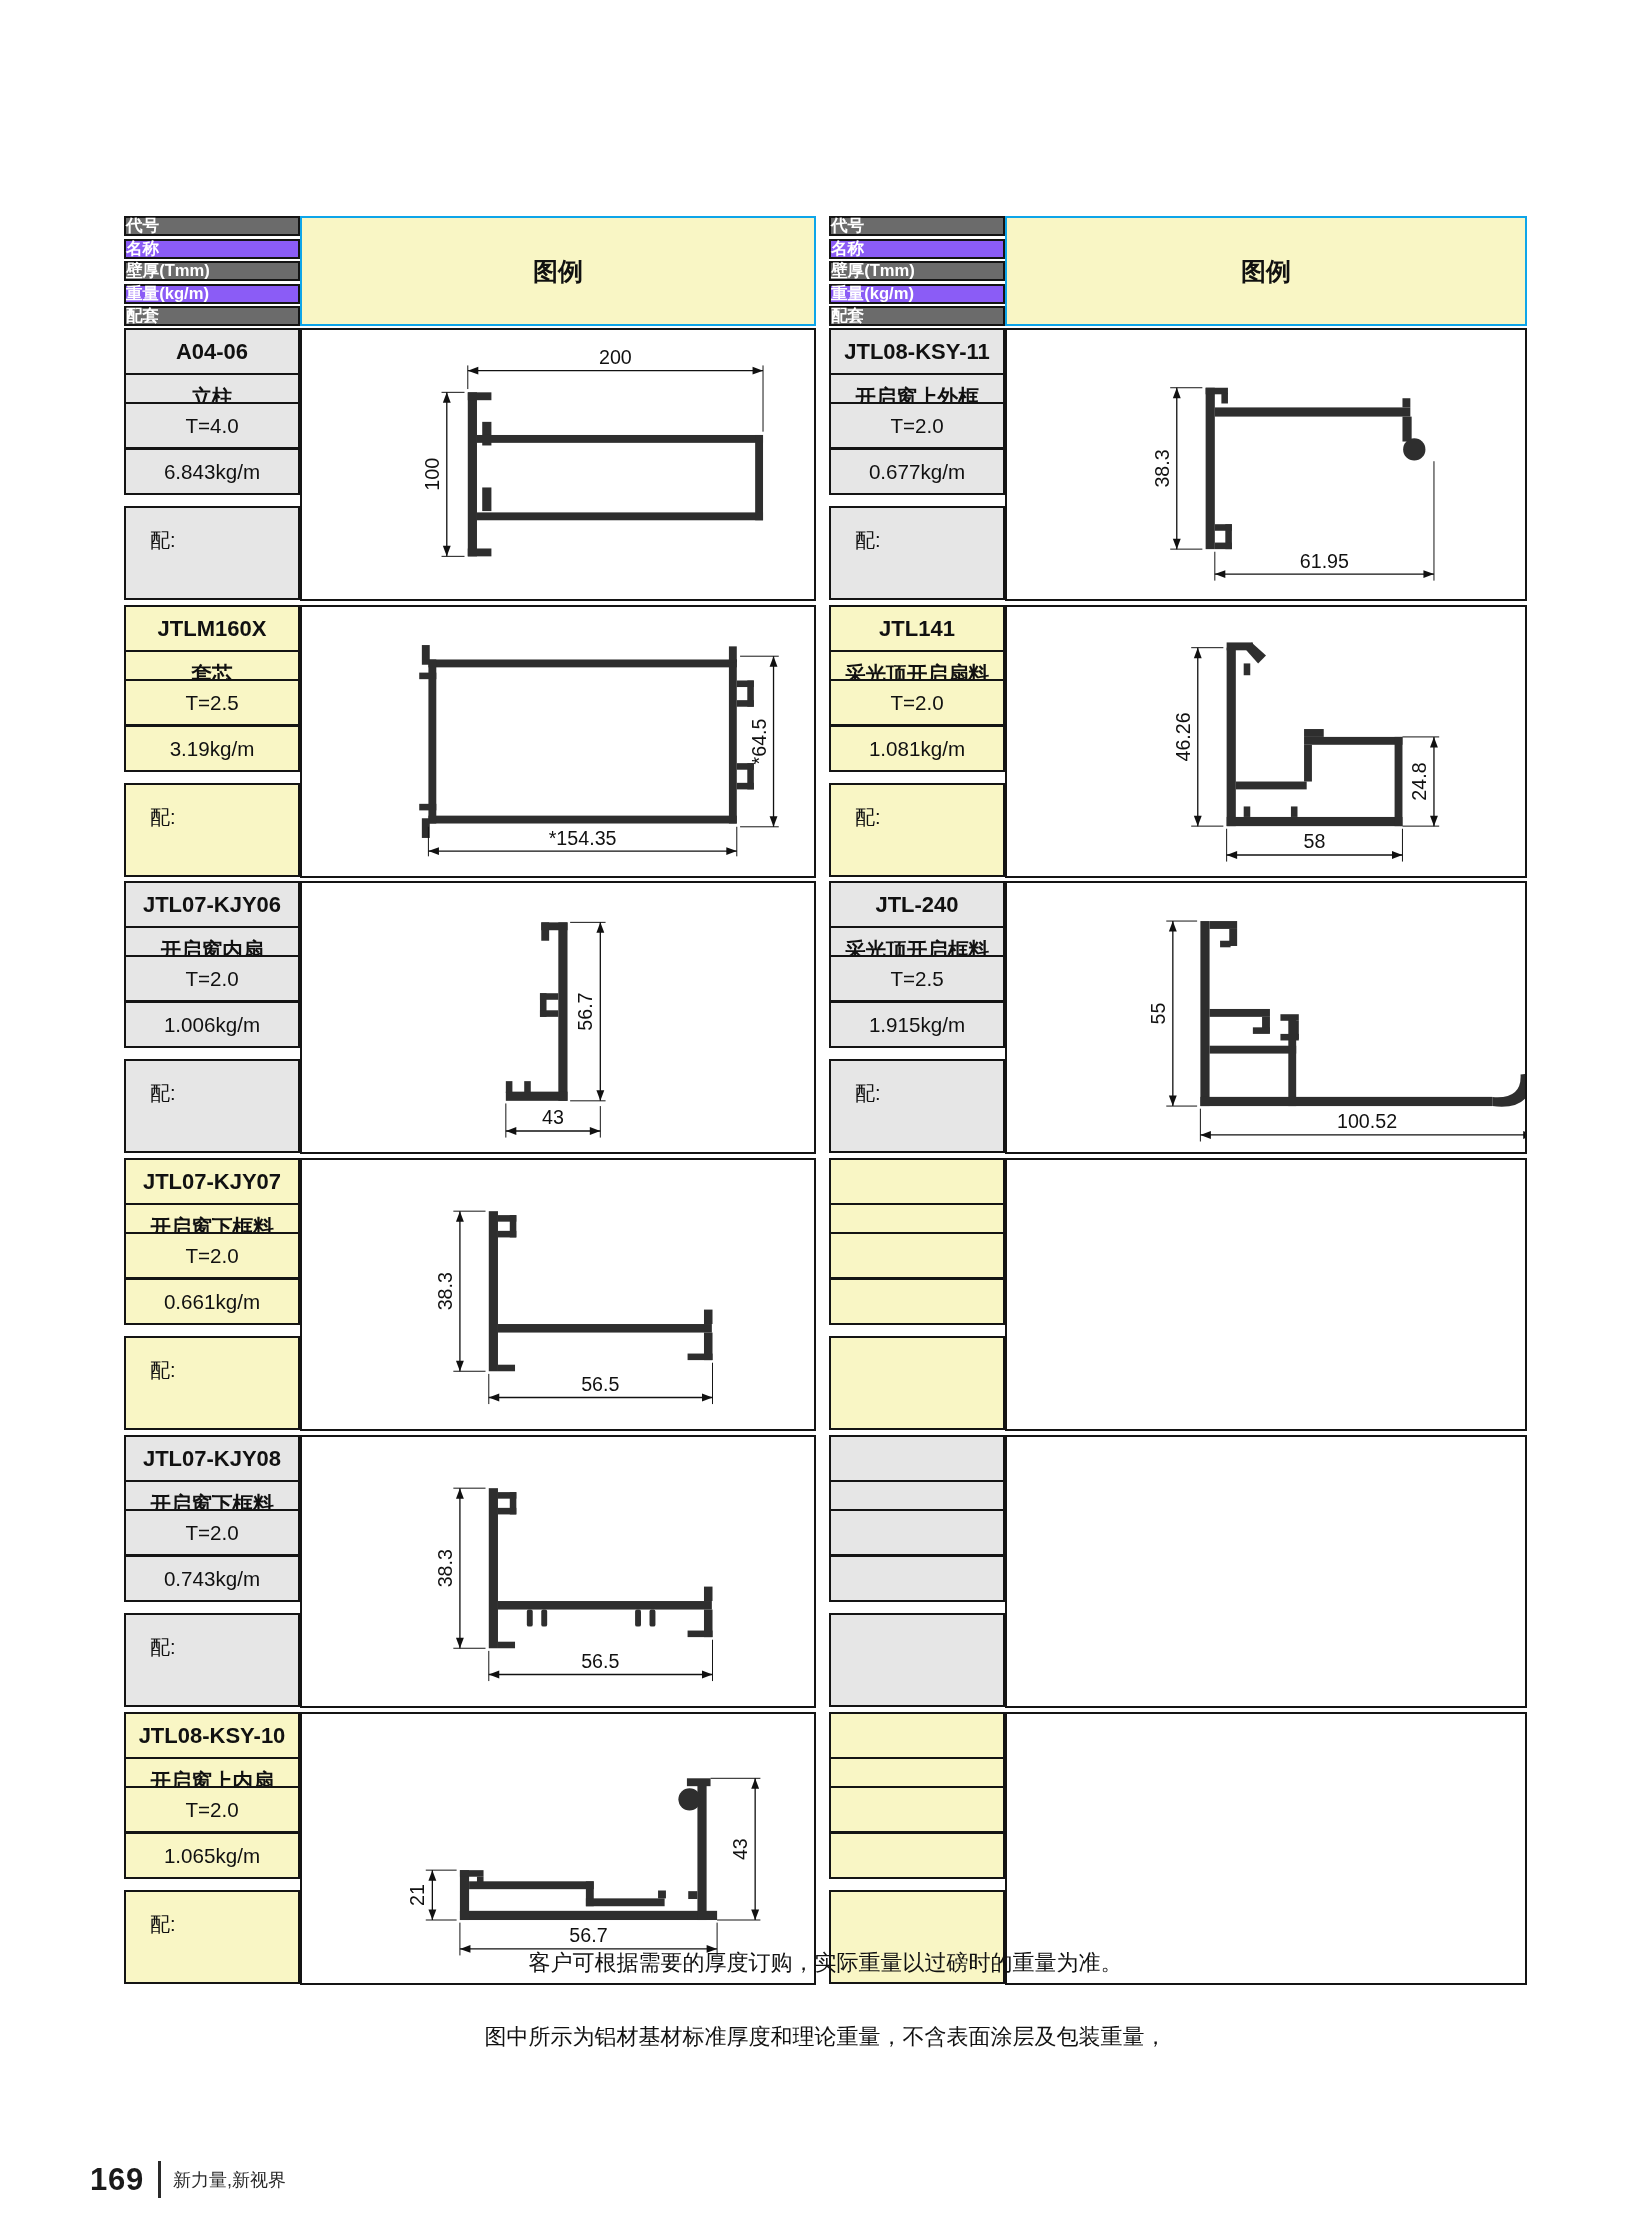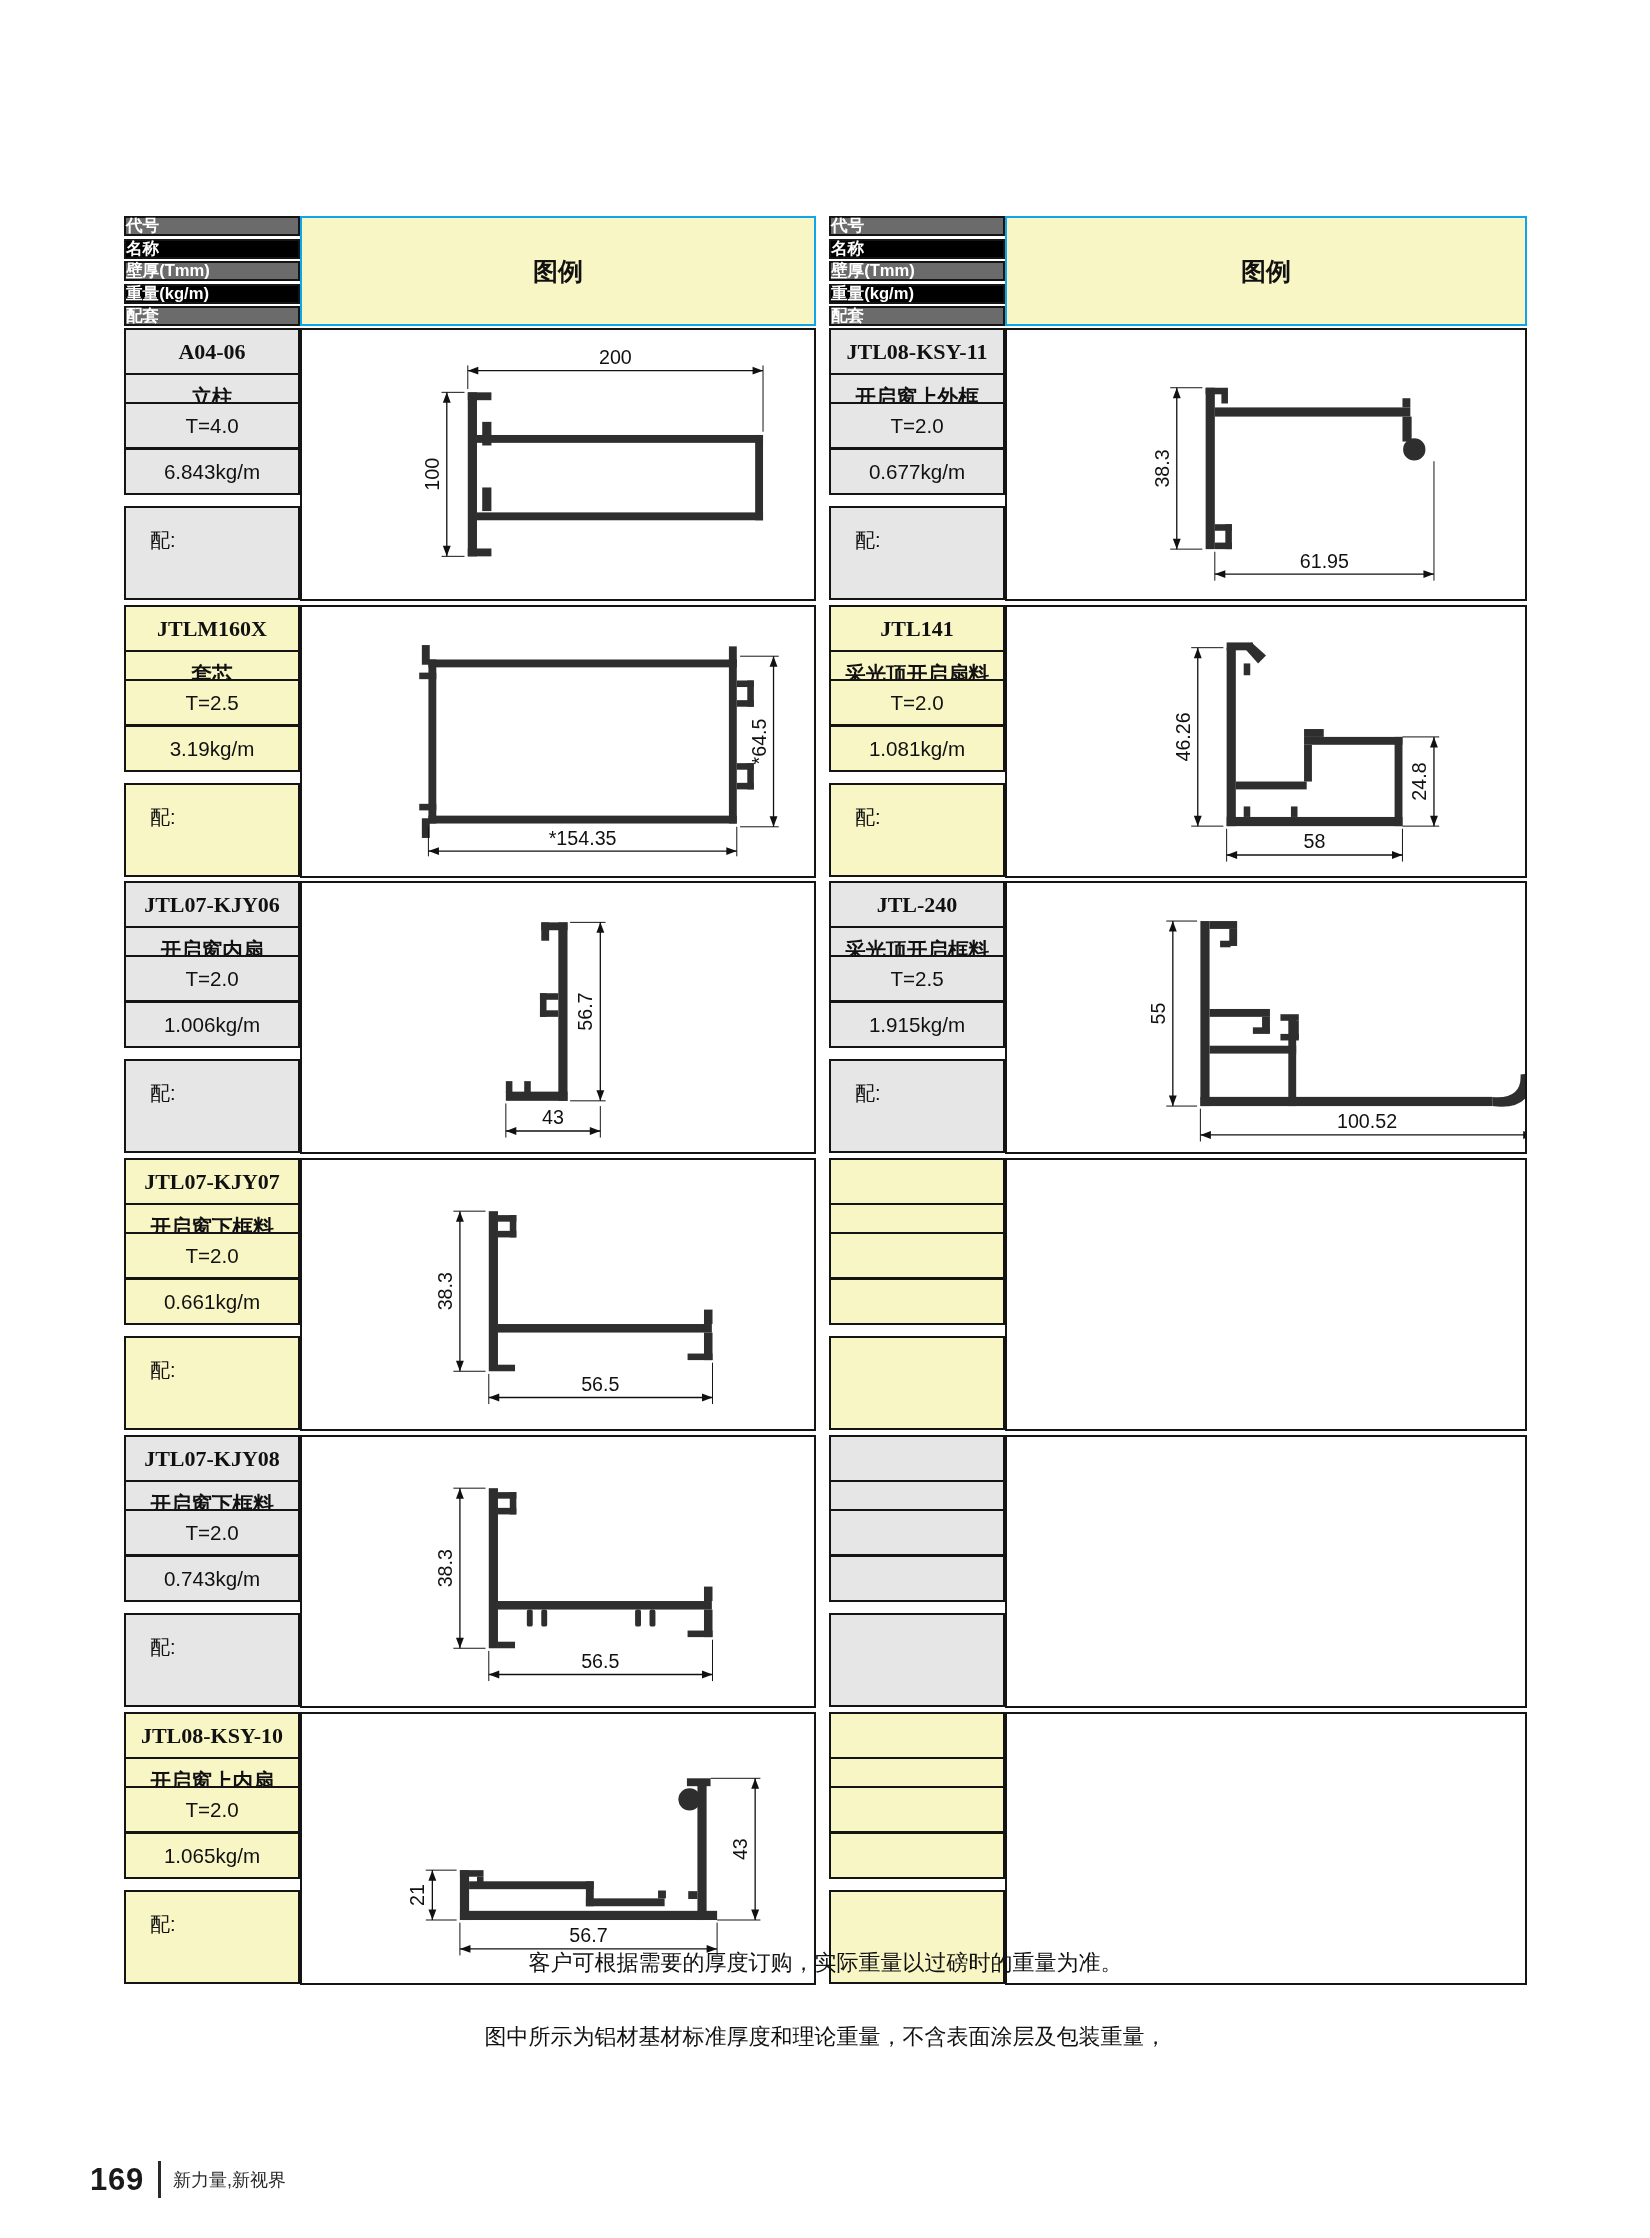--- a/index.html
+++ b/index.html
@@ -9,34 +9,34 @@
   }
   .tbl{position:absolute;top:216px;}
   #tblL{left:124px;width:692px;}
   #tblR{left:829px;width:698px;}
 
   
   .hrow{position:absolute;left:0;width:176px;height:20px;box-sizing:border-box;
     border:2px solid #141414;color:#fff;font-weight:bold;font-size:16.6px;
     display:flex;align-items:center;padding-left:0;}
   .hd{background:#6b6b6b;}
-  .hm{background:#000000;}
+  .hm{background:#8b5cf6;}
   .legend{position:absolute;top:0;height:110px;box-sizing:border-box;border:2px solid #0ea5e9;
     background:#f9f6c5;display:flex;align-items:center;justify-content:center;
     font-weight:bold;font-size:25px;color:#111;}
   #tblL .legend{left:176px;width:516px;}
   #tblR .legend{left:176px;width:522px;}
 
   
   .block{position:absolute;left:0;width:100%;height:273px;}
   .bcell{position:absolute;left:0;width:176px;box-sizing:border-box;border:2px solid #141414;
     display:flex;align-items:center;justify-content:center;font-size:20.6px;}
   .g .bcell{background:#e6e6e6;}
   .y .bcell{background:#f9f6c5;}
-  .c-code{top:0;height:47px;font-weight:bold;font-size:22px;font-family:Liberation Serif, serif;}
+  .c-code{top:0;height:47px;font-weight:bold;font-size:22px;}
   .c-name{top:45px;height:47px;font-weight:bold;}
   .c-th{top:74px;height:47px;}
   .c-wt{top:120px;height:47px;}
   .c-fit{top:178px;height:94px;justify-content:flex-start;align-items:flex-start;
     padding-left:24px;padding-top:18.6px;font-size:20px;}
   .fig{position:absolute;left:176px;top:0;height:273px;box-sizing:border-box;
     border:2px solid #141414;background:#fff;}
   #tblL .fig{width:516px;}
   #tblR .fig{width:522px;}
   .fig svg{display:block;width:100%;height:100%;}

